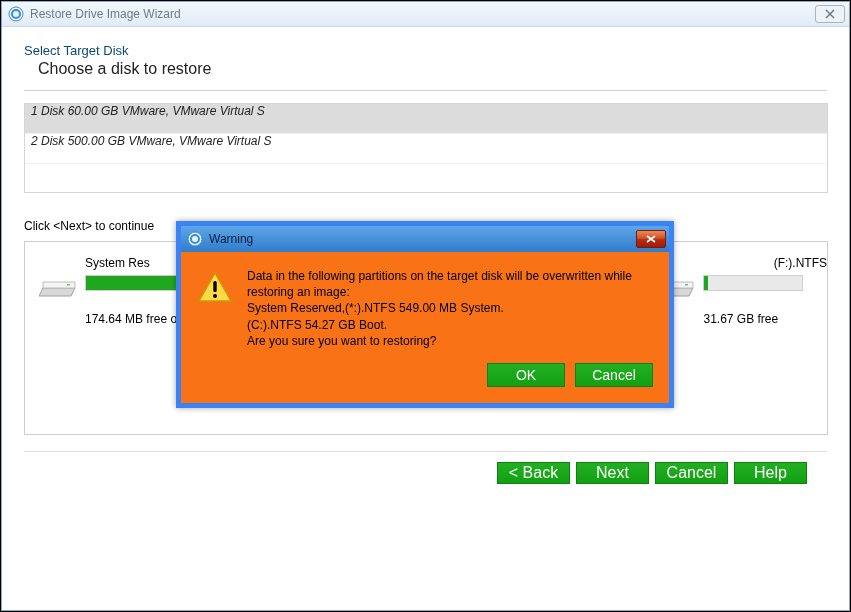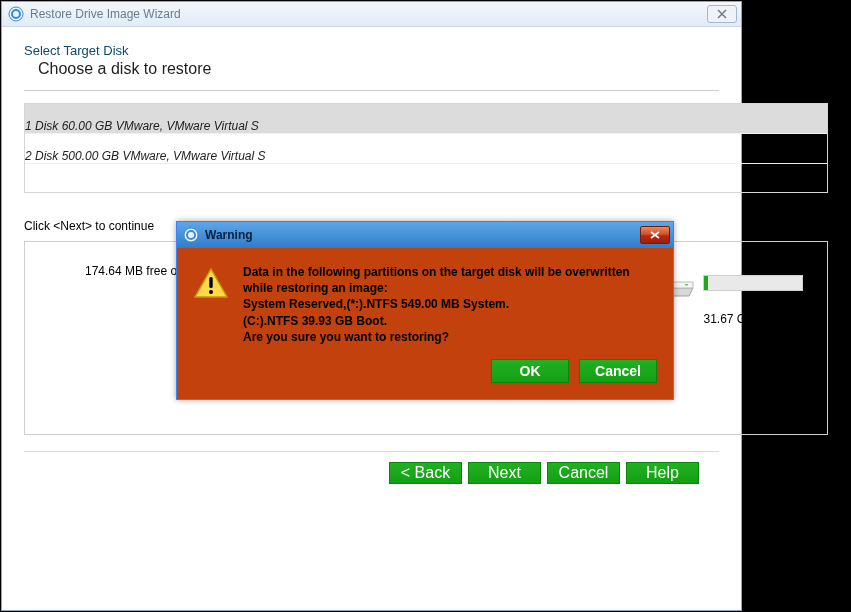--- a/index.html
+++ b/index.html
@@ -7,21 +7,21 @@
     font-family: "Segoe UI", Tahoma, sans-serif;
     background: #000;
     width: 851px;
     height: 612px;
     overflow: hidden;
     position: relative;
   }
   .window {
     position: absolute;
     left: 1px; top: 1px;
-    width: 741px; height: 610px;
+    width: 849px; height: 610px;
     background: #fff;
     border: 1px solid #8da6c1;
   }
   .titlebar {
     height: 25px;
     background: linear-gradient(#f2f7fc, #e1ecf7);
     border-bottom: 1px solid #c9d7e6;
     display: flex;
     align-items: center;
     padding: 0 4px 0 6px;
@@ -53,21 +53,22 @@
 
   .disk-list {
     border: 1px solid #d5d5d5;
     margin-top: 6px;
     width: 804px;
     height: 90px;
     overflow: hidden;
   }
   .disk-row {
     height: 30px;
-    display: flex; align-items: flex-end;
+    display: flex; align-items: flex-start;
+    padding-left: 6px;
     font-size: 12px;
     font-style: italic;
     color: #222;
     border-bottom: 1px solid #f0f0f0;
   }
   .disk-row.selected { background: #dcdcdc; }
   .disk-row span { font-style: italic; }
 
   .click-next {
     font-size: 12px;
@@ -141,24 +142,23 @@
     display: flex; align-items: center; justify-content: center;
     cursor: pointer;
   }
 
   
   .dialog {
     position: absolute;
     left: 176px;
     top: 221px;
     width: 498px;
-    border: 1px solid #3b82f6;
+    border: 5px solid #3b82f6;
     box-shadow: 0 0 6px rgba(0,0,0,0.35);
-    background: #c2410c;
-    font-weight: bold;
+    background: #f97316;
   }
   .dlg-titlebar {
     height: 26px;
     background: linear-gradient(#5ea6e6, #2f7cca);
     display: flex; align-items: center;
     padding: 0 3px 0 6px;
     color: #fff;
     font-size: 12px;
   }
   .dlg-titlebar .dlg-title { margin-left: 6px; flex: 1; color: #06203f; }
@@ -234,20 +234,35 @@
         </div>
       <div class="disk-row">
           <span>2 Disk 500.00 GB VMware,  VMware Virtual S</span>
         </div>
     </div>
 
     <div class="click-next">Click &lt;Next&gt; to continue</div>
 
     <div class="partitions-panel">
       <div class="part" style="width:270px;">
+        <div class="part-top">
+          <span class="disk-icon">
+            <svg viewBox="0 0 40 40">
+                <path d="M4 24 L36 24 L32 32 L0 32 Z" fill="#d8d8d8" stroke="#a0a0a0"></path>
+                <path d="M4 18 L36 18 L36 24 L4 24 Z" fill="#f4f4f4" stroke="#bcbcbc"></path>
+                <rect x="28" y="20" width="3" height="1.5" fill="#5dcf5d"></rect>
+              </svg>
+          </span>
+          <div style="flex:1;">
+            <div class="part-name">System Res</div>
+            <div class="bar" style="width:216px;">
+              <div class="used" style="width:68%;"></div>
+            </div>
+          </div>
+        </div>
         <div class="part-free">174.64 MB free of 549.00 MB</div>
       </div>
 
       <div class="part" style="width:270px; margin-left:40px;">
         <div class="part-top">
           <span class="disk-icon">
             <svg viewBox="0 0 40 40">
                 <path d="M4 24 L36 24 L32 32 L0 32 Z" fill="#d8d8d8" stroke="#a0a0a0"></path>
                 <path d="M4 18 L36 18 L36 24 L4 24 Z" fill="#f4f4f4" stroke="#bcbcbc"></path>
                 <rect x="28" y="20" width="3" height="1.5" fill="#5dcf5d"></rect>
@@ -313,21 +328,21 @@
     <span class="warn-icon">
       <svg viewBox="0 0 36 36">
           <path d="M18 3 L34 31 L2 31 Z" fill="#ffd94a" stroke="#c99a00" stroke-width="1.5"></path>
           <rect x="16.3" y="11" width="3.4" height="11" rx="1.5" fill="#000"></rect>
           <circle cx="18" cy="26" r="2" fill="#000"></circle>
         </svg>
     </span>
     <div class="dlg-text">
       <div>Data in the following partitions on the target disk will be overwritten while restoring an image:</div>
       <div>System Reserved,(*:).NTFS 549.00 MB System.</div>
-      <div>(C:).NTFS 39.93 GB Boot.</div>
+      <div>(C:).NTFS 54.27 GB Boot.</div>
       <div>Are you sure you want to restoring?</div>
     </div>
   </div>
   <div class="dlg-buttons">
     <div class="dlg-btn">OK</div>
     <div class="dlg-btn">Cancel</div>
   </div>
 </div>
 
 </body></html>

